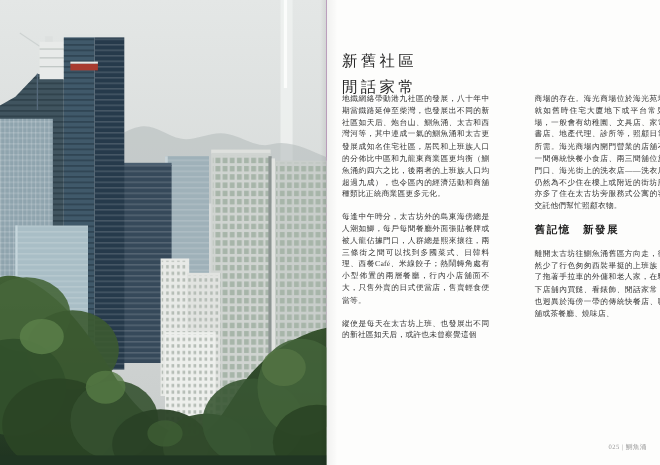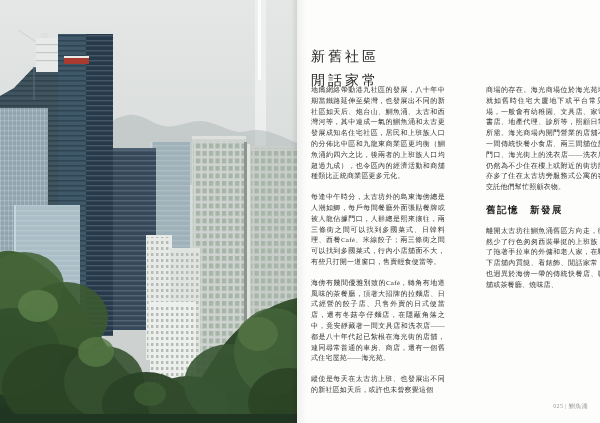--- a/index.html
+++ b/index.html
@@ -154,22 +154,21 @@
 
   <section class="page">
 
     <h1 class="title">
       <span>新舊社區</span><br>
       <span>閒話家常</span>
     </h1>
 
     <div class="col col1">
       <p>地鐵網絡帶動港九社區的發展，八十年中期當鐵路延伸至柴灣，也發展出不同的新社區如天后、炮台山、鰂魚涌、太古和西灣河等，其中連成一氣的鰂魚涌和太古更發展成知名住宅社區，居民和上班族人口的分佈比中區和九龍東商業區更均衡（鰂魚涌約四六之比，後兩者的上班族人口均超過九成），也令區內的經濟活動和商舖種類比正統商業區更多元化。</p>
-      <p>每逢中午時分，太古坊外的島東海傍總是人潮如鯽，每戶每間餐廳外面張貼餐牌或被人龍佔據門口，人群總是熙來攘往，兩三條街之間可以找到多國菜式、日韓料理、西餐Café、米線餃子；兩三條街之間可以找到多國菜式，行內小店舖面不大，有些只打開一道窗口，售賣輕食便當等。</p>
-      <p>海傍有幾間優雅別致的Café，轉角有地道風味的茶餐廳，頂著大招牌的拉麵店、日式經營的餃子店、只售外賣的日式便當店，還有冬菇亭仔麵店，在隱蔽角落之中，竟安靜藏著一間文具店和洗衣店——都是八十年代起已紮根在海光街的店舖，連同尋常普通的車房、商店，還有一個舊式住宅屋苑——海光苑。</p>
+      <p>每逢中午時分，太古坊外的島東海傍總是人潮如鯽，每戶每間餐廳外面張貼餐牌或被人龍佔據門口，人群總是熙來攘往，兩三條街之間可以找到多國菜式、日韓料理、西餐Café、米線餃子；熱鬧轉角處有小型佈置的兩層餐廳，行內小店舖面不大，只售外賣的日式便當店，售賣輕食便當等。</p>
       <p>縱使是每天在太古坊上班、也發展出不同的新社區如天后，或許也未曾察覺這個</p>
     </div>
 
     <div class="col col2">
       <p>商場的存在。海光商場位於海光苑地下，就如舊時住宅大廈地下或平台常見的商場，一般會有幼稚園、文具店、家電舖、書店、地產代理、診所等，照顧日常各種所需。海光商場內開門營業的店舖不多，一間傳統快餐小食店、兩三間舖位於商場門口、海光街上的洗衣店——洗衣店至今仍然為不少住在樓上或附近的街坊服務，亦多了住在太古坊旁服務式公寓的客人，交託他們幫忙照顧衣物。</p>
       <h2 class="subhead">舊記憶　新發展</h2>
       <p>離開太古坊往鰂魚涌舊區方向走，街上雖然少了行色匆匆西裝畢挺的上班族，卻多了拖著手拉車的外傭和老人家，在騎樓地下店舖內買餸、看錶飾、閒話家常，食肆也迥異於海傍一帶的傳統快餐店、咖啡小舖或茶餐廳、燒味店、</p>
     </div>
 
     <div class="folio">025 | 鰂魚涌</div>

